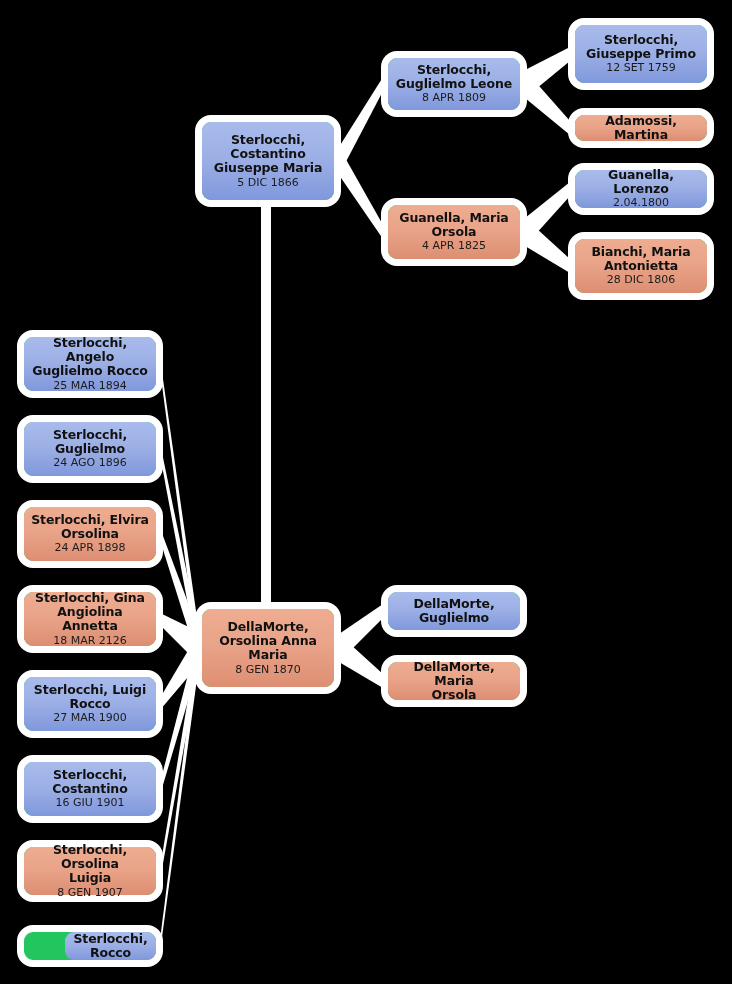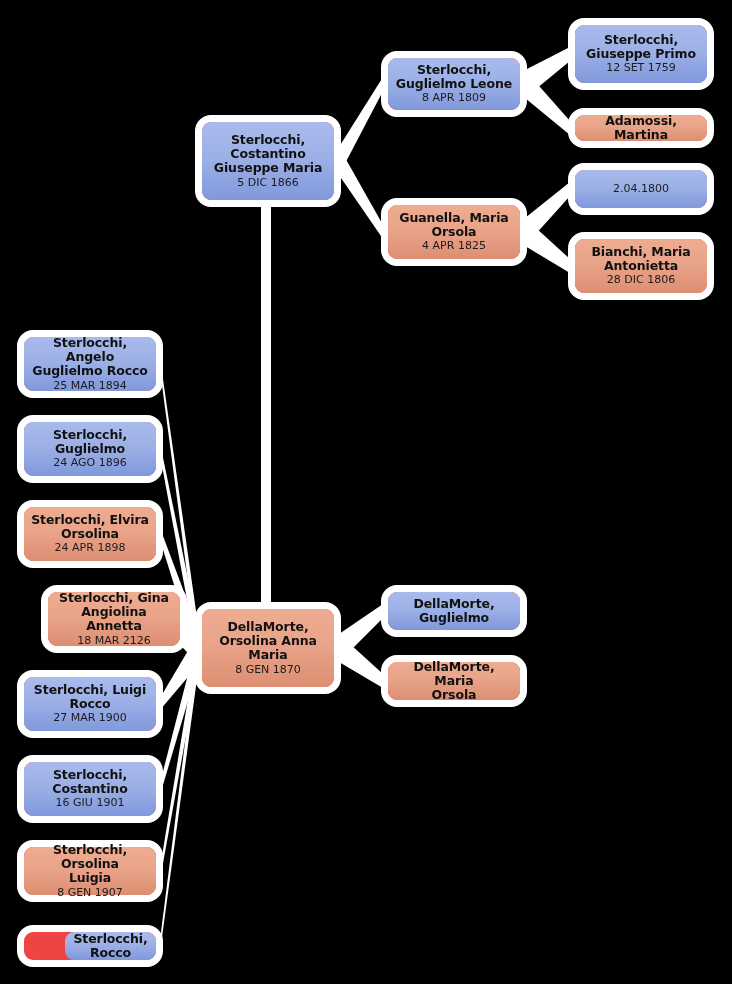--- a/index.html
+++ b/index.html
@@ -22,21 +22,21 @@
     top: 0;
     width: 732px;
     height: 984px;
     pointer-events: none;
   }
   .node {
     position: absolute;
     box-sizing: border-box;
     border: 7px solid #ffffff;
     border-radius: 16px;
-    background: #ef4444;
+    background: #22c55e;
     padding: 0;
     z-index: 5;
   }
   .node .inner {
     box-sizing: border-box;
     width: 100%;
     height: 100%;
     border-radius: 9px;
     display: flex;
     flex-direction: column;
@@ -118,20 +118,21 @@
       </div>
       <div class="node female" style="left: 381px; top: 198px; width: 146px; height: 68px;">
         <div class="inner">
           <div class="nm">Guanella, Maria</div>
           <div class="nm">Orsola</div>
           <div class="dt">4 APR 1825</div>
         </div>
       </div>
       <div class="node male" style="left: 568px; top: 163px; width: 146px; height: 52px;">
         <div class="inner">
+          <div class="nm">Guanella, Lorenzo</div>
           <div class="dt">2.04.1800</div>
         </div>
       </div>
       <div class="node female" style="left: 568px; top: 232px; width: 146px; height: 68px;">
         <div class="inner">
           <div class="nm">Bianchi, Maria</div>
           <div class="nm">Antonietta</div>
           <div class="dt">28 DIC 1806</div>
         </div>
       </div>
@@ -169,21 +170,21 @@
           <div class="dt">24 AGO 1896</div>
         </div>
       </div>
       <div class="node female" style="left: 17px; top: 500px; width: 146px; height: 68px;">
         <div class="inner">
           <div class="nm">Sterlocchi, Elvira</div>
           <div class="nm">Orsolina</div>
           <div class="dt">24 APR 1898</div>
         </div>
       </div>
-      <div class="node female" style="left: 17px; top: 585px; width: 146px; height: 68px; margin-left: 24px;">
+      <div class="node female" style="left: 17px; top: 585px; width: 146px; height: 68px;">
         <div class="inner">
           <div class="nm">Sterlocchi, Gina</div>
           <div class="nm">Angiolina Annetta</div>
           <div class="dt">18 MAR 2126</div>
         </div>
       </div>
       <div class="node male" style="left: 17px; top: 670px; width: 146px; height: 68px;">
         <div class="inner">
           <div class="nm">Sterlocchi, Luigi</div>
           <div class="nm">Rocco</div>

